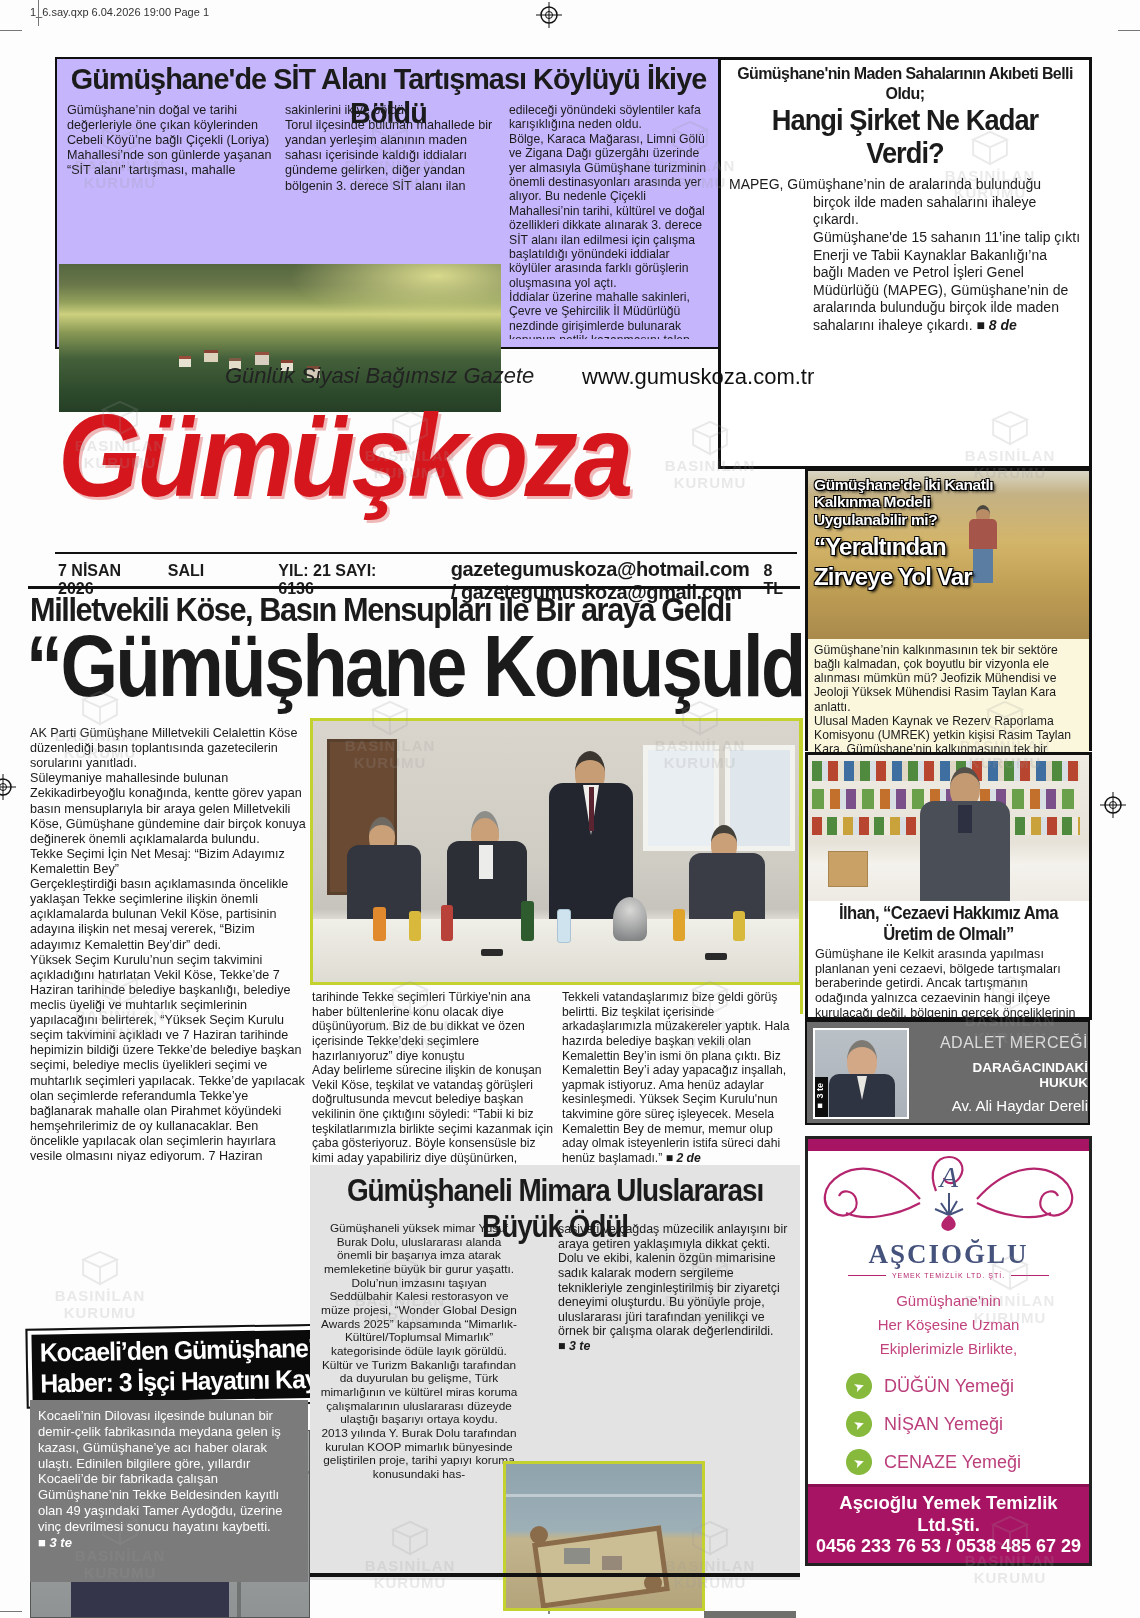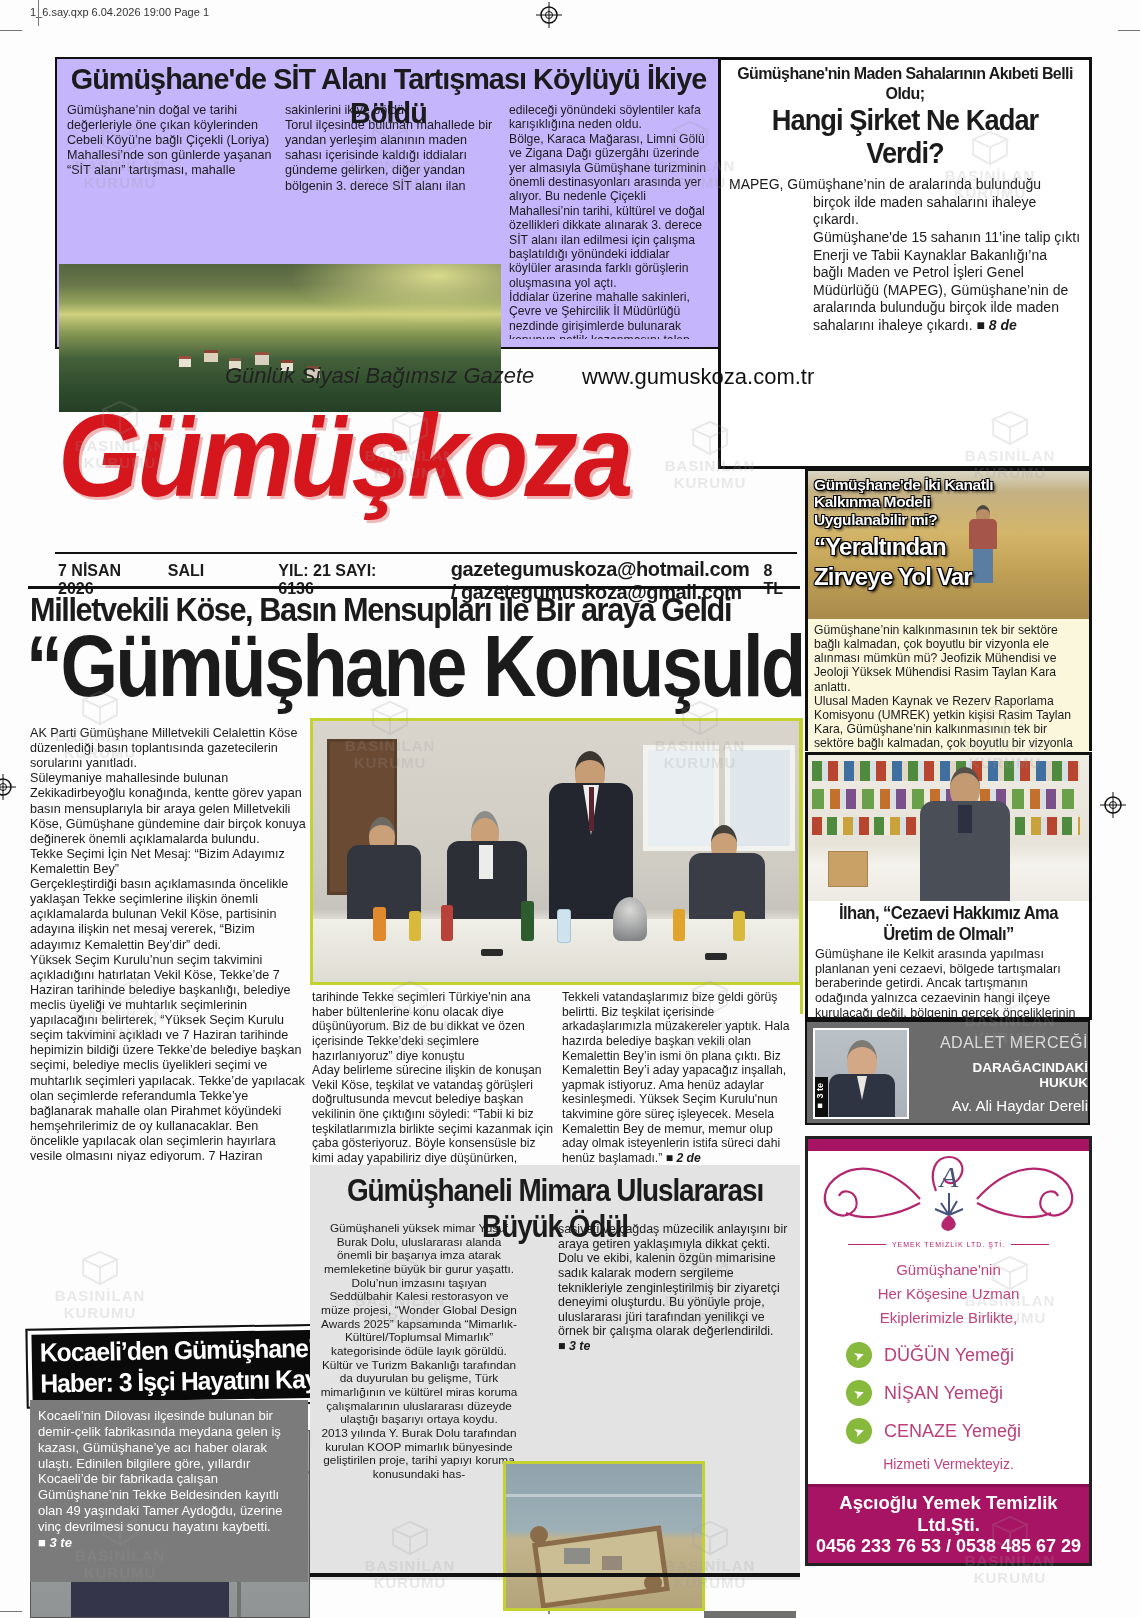--- a/index.html
+++ b/index.html
@@ -159,21 +159,21 @@
 Aday belirleme sürecine ilişkin de konuşan Vekil Köse, teşkilat ve vatandaş görüşleri doğrultusunda mevcut belediye başkan vekilinin öne çıktığını söyledi: “Tabii ki biz teşkilatlarımızla birlikte seçimi kazanmak için çaba gösteriyoruz. Böyle konsensüsle biz kimi aday yapabiliriz diye düşünürken,</span>
     </div>
     <div class="abs" style="left:562px;top:990px;width:238px;height:182px;font-size:12.2px;line-height:1.2;overflow:hidden;">
       <span class="body-text">Tekkeli vatandaşlarımız bize geldi görüş belirtti. Biz teşkilat içerisinde arkadaşlarımızla müzakereler yaptık. Hala hazırda belediye başkan vekili olan Kemalettin Bey’in ismi ön plana çıktı. Biz Kemalettin Bey’i aday yapacağız inşallah, yapmak istiyoruz. Ama henüz adaylar kesinleşmedi. Yüksek Seçim Kurulu'nun takvimine göre süreç işleyecek. Mesela Kemalettin Bey de memur, memur olup aday olmak isteyenlerin istifa süreci dahi henüz başlamadı.”</span>
       <b class="jump">■ 2 de</b>
     </div>
     <div class="abs" style="left:800px;top:718px;width:3px;height:296px;background:#c3d22f;"></div>
   </section>
 
   <section class="abs box" style="left:805px;top:468px;width:281px;height:277px;border-width:3px;">
-    <div class="photo" style="width:100%;height:148px;
+    <div class="photo" style="width:100%;height:168px;
          background:linear-gradient(180deg,#d9d6c5 0%,#c4b184 14%,#d3b56a 42%,#c0a055 68%,#a98a4c 100%);">
       <div class="shape head-circ" style="left:168px;top:34px;width:14px;height:15px;background:#b98c66;border-top:4px solid #4a4640;"></div>
       <div class="shape" style="left:161px;top:48px;width:28px;height:30px;background:#a5554a;border-radius:5px 5px 0 0;"></div>
       <div class="shape" style="left:165px;top:78px;width:20px;height:34px;background:#5b7da1;"></div>
       <div class="abs outline-txt" style="left:6px;top:5px;width:210px;font-size:15.5px;line-height:1.12;letter-spacing:-.4px;">Gümüşhane'de İki Kanatlı Kalkınma Modeli Uygulanabilir mi?</div>
       <div class="abs outline-txt" style="left:6px;top:62px;font-size:24px;letter-spacing:-.8px;">“Yeraltından</div>
       <div class="abs outline-txt" style="left:6px;top:92px;font-size:24px;letter-spacing:-.8px;">Zirveye Yol Var</div>
     </div>
     <div style="background:#fbf7dd;height:137px;padding:4px 6px;font-size:12.2px;line-height:1.16;overflow:hidden;">
       <span class="body-text">Gümüşhane’nin kalkınmasının tek bir sektöre bağlı kalmadan, çok boyutlu bir vizyonla ele alınması mümkün mü? Jeofizik Mühendisi ve Jeoloji Yüksek Mühendisi Rasim Taylan Kara anlattı.
@@ -223,20 +223,21 @@
         <path d="M169,48 C197,16 229,12 249,24 C267,35 269,54 255,62 C243,69 229,60 233,48 C236,39 247,38 250,45"></path>
         <path d="M169,52 C195,66 225,70 243,62"></path>
         <path d="M128,40 C120,20 128,6 141,6 C152,6 158,16 152,26 C147,34 138,34 136,27"></path>
       </g>
       <g stroke="#45527c" stroke-width="2" fill="none">
         <path d="M133,52 L141,64 M141,42 L141,64 M149,50 L141,64 M127,58 L141,64 M155,58 L141,64"></path>
       </g>
       <path d="M141,64 C132,70 130,78 140,80 C150,78 150,70 141,64 Z" fill="#b5256e"></path>
       <text x="141" y="36" text-anchor="middle" font-family="Liberation Serif, serif" font-style="italic" font-size="30" fill="#45527c">A</text>
     </svg>
+    <div style="text-align:center;font-family:'Liberation Serif',serif;font-weight:bold;font-size:27px;letter-spacing:2px;color:#45527c;">AŞCIOĞLU</div>
     <div style="display:flex;align-items:center;gap:6px;margin:2px 40px 0 40px;">
       <span style="flex:1;height:1px;background:#b5256e;"></span>
       <span style="font-size:7px;color:#b5256e;letter-spacing:1px;">YEMEK TEMİZLİK LTD. ŞTİ.</span>
       <span style="flex:1;height:1px;background:#b5256e;"></span>
     </div>
     <div style="text-align:center;color:#c2427d;font-size:15px;margin-top:10px;line-height:1.6;">
       <div>Gümüşhane'nin</div>
       <div>Her Köşesine Uzman</div>
       <div>Ekiplerimizle Birlikte,</div>
     </div>

